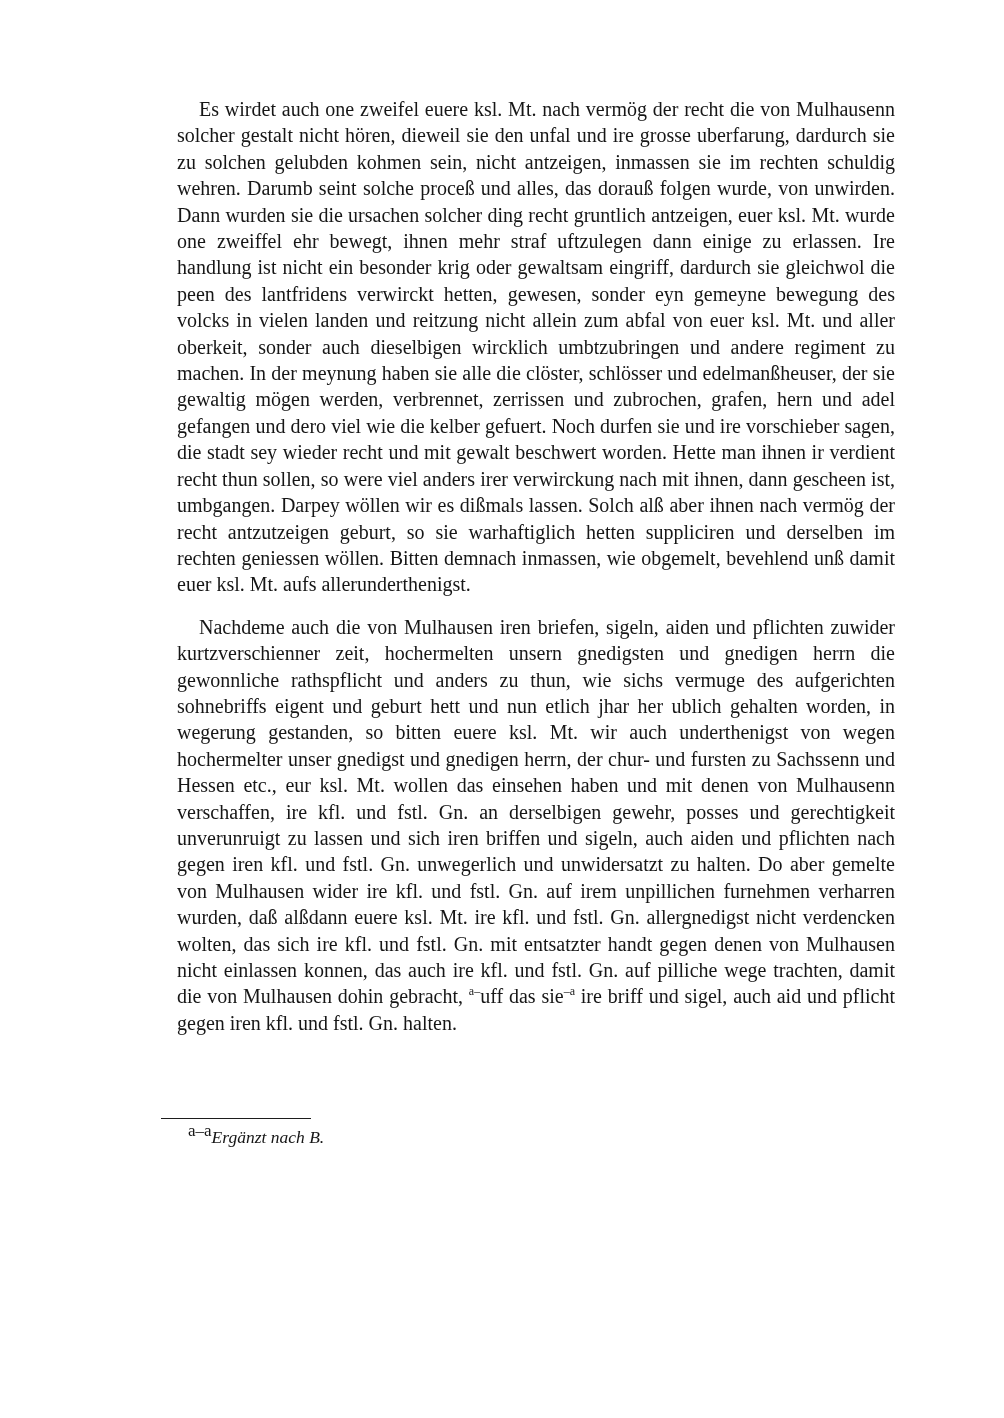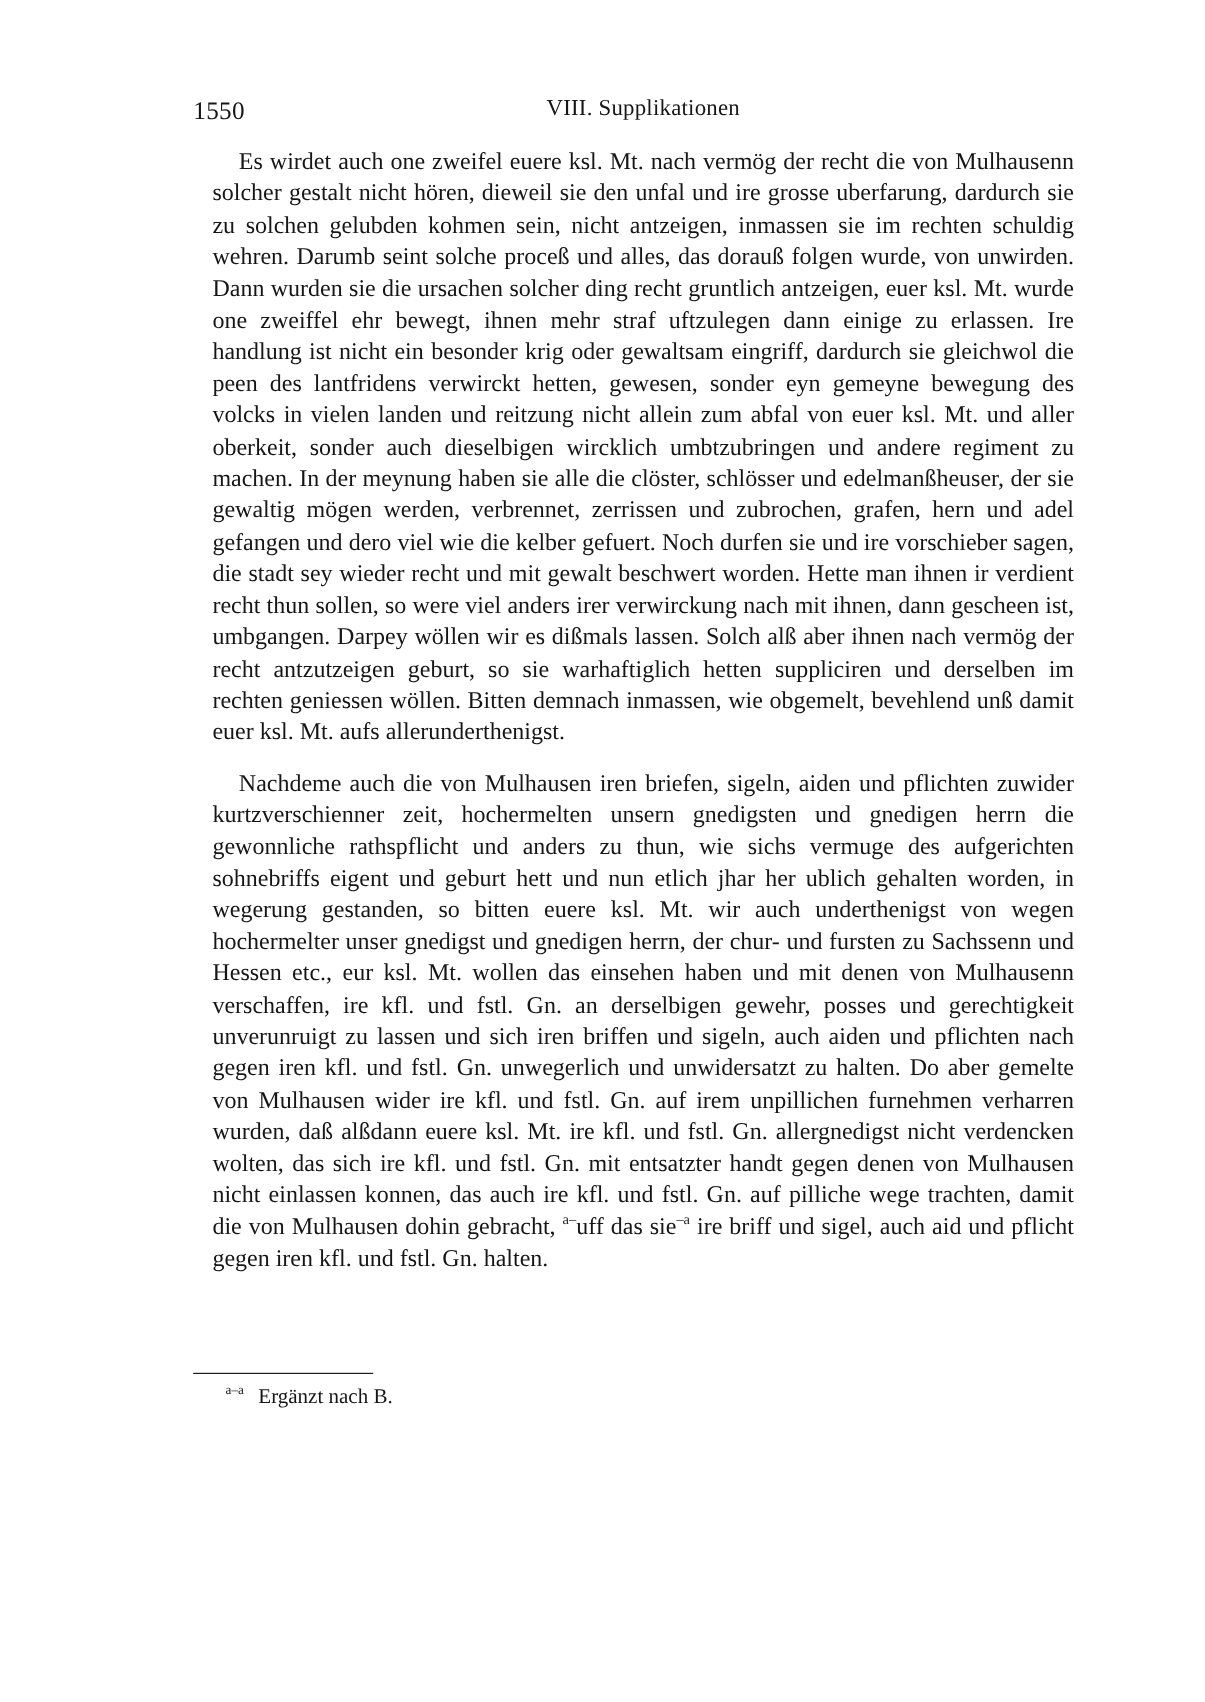--- a/index.html
+++ b/index.html
@@ -67,38 +67,35 @@
     height: 0;
     border-top: 1.5px solid #1d1d1d;
     margin-bottom: 7px;
   }
   .footnote {
     margin: 0;
     padding-left: 27px;
     text-indent: 0;
   }
   .fn-marker {
-    font-size: 11px;
+    font-size: 17px;
     line-height: 0;
     vertical-align: super;
     font-style: normal;
-    margin-right: 12px;
+    margin-right: 0;
   }
   .fn-text {
+    font-style: italic;
   }
 </style>
 </head>
 <body>
 
 <div class="page">
 
-  <header class="running-head">
-    <span class="page-num">1550</span>
-    <span class="head-title">VIII. Supplikationen</span>
-  </header>
 
   <main class="body-text">
     <p class="para">Es wirdet auch one zweifel euere ksl. Mt. nach vermög der recht die von Mulhausenn solcher gestalt nicht hören, dieweil sie den unfal und ire grosse uberfarung, dardurch sie zu solchen gelubden kohmen sein, nicht antzeigen, inmassen sie im rechten schuldig wehren. Darumb seint solche proceß und alles, das dorauß folgen wurde, von unwirden. Dann wurden sie die ursachen solcher ding recht gruntlich antzeigen, euer ksl. Mt. wurde one zweiffel ehr bewegt, ihnen mehr straf uftzulegen dann einige zu erlassen. Ire handlung ist nicht ein besonder krig oder gewaltsam eingriff, dardurch sie gleichwol die peen des lantfridens verwirckt hetten, gewesen, sonder eyn gemeyne bewegung des volcks in vielen landen und reitzung nicht allein zum abfal von euer ksl. Mt. und aller oberkeit, sonder auch dieselbigen wircklich umbtzubringen und andere regiment zu machen. In der meynung haben sie alle die clöster, schlösser und edelmanßheuser, der sie gewaltig mögen werden, verbrennet, zerrissen und zubrochen, grafen, hern und adel gefangen und dero viel wie die kelber gefuert. Noch durfen sie und ire vorschieber sagen, die stadt sey wieder recht und mit gewalt beschwert worden. Hette man ihnen ir verdient recht thun sollen, so were viel anders irer verwirckung nach mit ihnen, dann gescheen ist, umbgangen. Darpey wöllen wir es dißmals lassen. Solch alß aber ihnen nach vermög der recht antzutzeigen geburt, so sie warhaftiglich hetten suppliciren und derselben im rechten geniessen wöllen. Bitten demnach inmassen, wie obgemelt, bevehlend unß damit euer ksl. Mt. aufs allerunderthenigst.</p>
     <p class="para"><span>Nachdeme auch die von Mulhausen iren briefen, sigeln, aiden und pflichten zuwider kurtzverschienner zeit, hochermelten unsern gnedigsten und gnedigen herrn die gewonnliche rathspflicht und anders zu thun, wie sichs vermuge des aufgerichten sohnebriffs eigent und geburt hett und nun etlich jhar her ublich gehalten worden, in wegerung gestanden, so bitten euere ksl. Mt. wir auch underthenigst von wegen hochermelter unser gnedigst und gnedigen herrn, der chur- und fursten zu Sachssenn und Hessen etc., eur ksl. Mt. wollen das einsehen haben und mit denen von Mulhausenn verschaffen, ire kfl. und fstl. Gn. an derselbigen gewehr, posses und gerechtigkeit unverunruigt zu lassen und sich iren briffen und sigeln, auch aiden und pflichten nach gegen iren kfl. und fstl. Gn. unwegerlich und unwidersatzt zu halten. Do aber gemelte von Mulhausen wider ire kfl. und fstl. Gn. auf irem unpillichen furnehmen verharren wurden, daß alßdann euere ksl. Mt. ire kfl. und fstl. Gn. allergnedigst nicht verdencken wolten, das sich ire kfl. und fstl. Gn. mit entsatzter handt gegen denen von Mulhausen nicht einlassen konnen, das auch ire kfl. und fstl. Gn. auf pilliche wege trachten, damit die von Mulhausen dohin gebracht, </span><sup class="note-sup">a–</sup><span>uff das sie</span><sup class="note-sup">–a</sup><span> ire briff und sigel, auch aid und pflicht gegen iren kfl. und fstl. Gn. halten.</span></p>
   </main>
 
   <footer class="footnote-area">
     <div class="footnote-rule"></div>
     <p class="footnote"><sup class="fn-marker">a–a</sup><span class="fn-text">Ergänzt nach B.</span></p>
   </footer>

